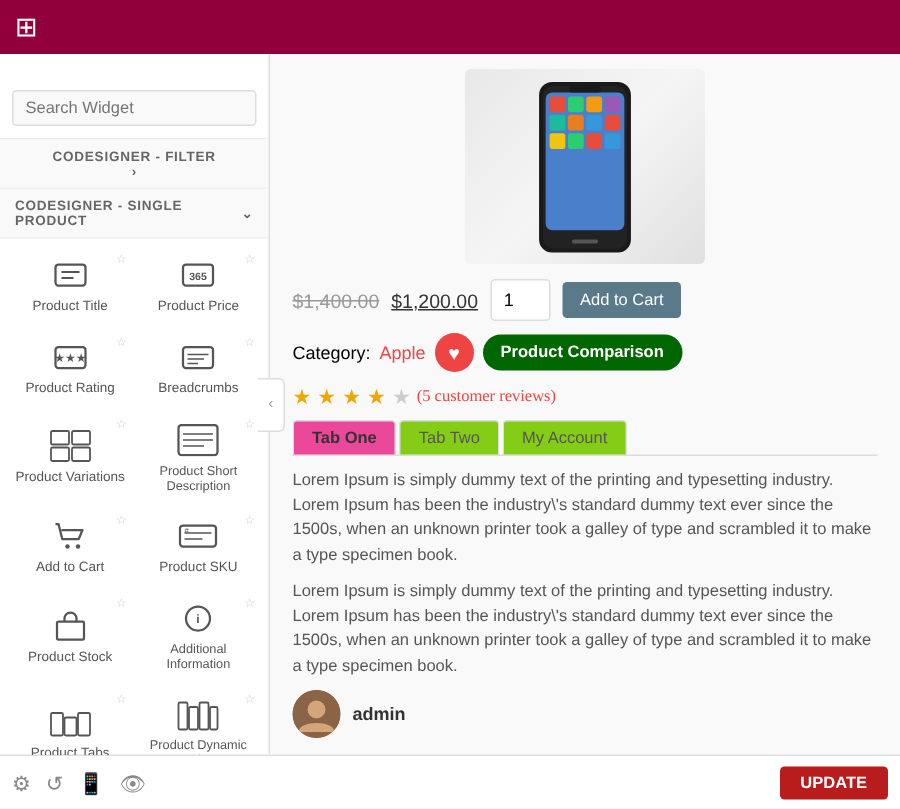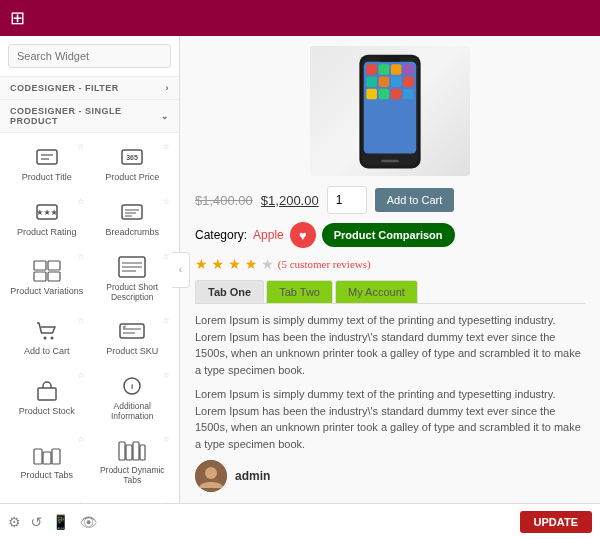--- a/index.html
+++ b/index.html
@@ -30,20 +30,21 @@
       border-right: 1px solid #ddd;
       display: flex;
       flex-direction: column;
       flex-shrink: 0;
       overflow: hidden;
     }
 
     .search-bar {
       padding: 8px;
       border-bottom: 1px solid #eee;
+      margin-top: 16px;
     }
     .search-bar input {
       width: 100%;
       padding: 5px 8px;
       border: 1px solid #ddd;
       border-radius: 3px;
       font-size: 11px;
       color: #999;
       background: #f9f9f9;
     }
@@ -54,20 +55,21 @@
       justify-content: space-between;
       padding: 6px 10px;
       font-size: 9px;
       font-weight: bold;
       color: #666;
       background: #f9f9f9;
       border-bottom: 1px solid #eee;
       text-transform: uppercase;
       letter-spacing: 0.5px;
       cursor: pointer;
+      flex-direction: column;
     }
 
     .section-header2 {
       display: flex;
       align-items: center;
       justify-content: space-between;
       padding: 6px 10px;
       font-size: 9px;
       font-weight: bold;
       color: #666;
@@ -260,21 +262,21 @@
       font-size: 11px;
       color: #555;
       border: 1px solid #ddd;
       border-bottom: none;
       background: #84cc16;
       cursor: pointer;
       border-radius: 3px 3px 0 0;
       margin-right: 2px;
     }
     .tab-item.active {
-      background: #e5e5e5;
+      background: #ec4899;
       color: #333;
       font-weight: bold;
     }
 
     .content-text {
       font-size: 11px;
       color: #555;
       line-height: 1.5;
       margin-bottom: 8px;
     }

